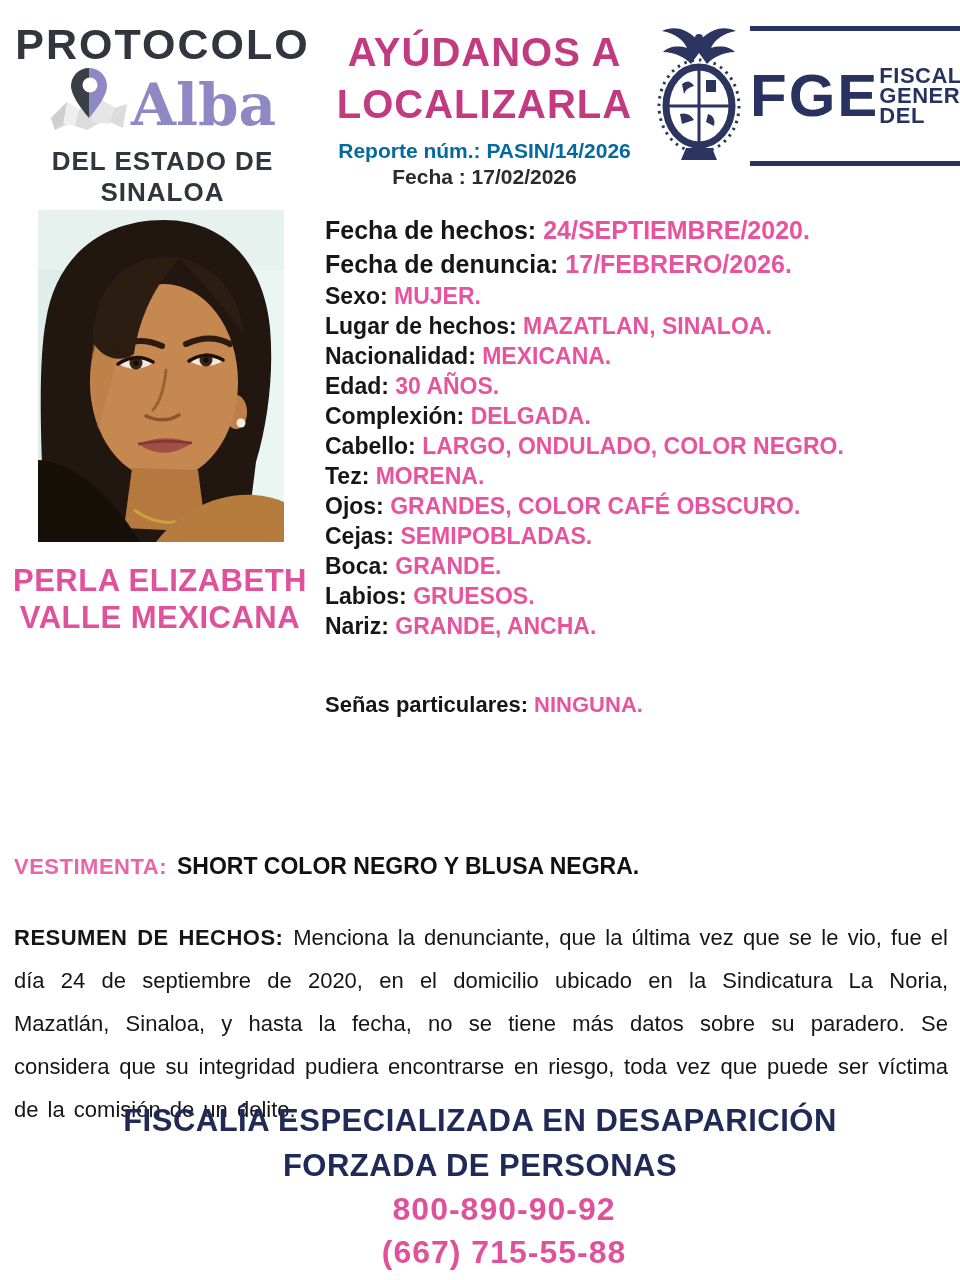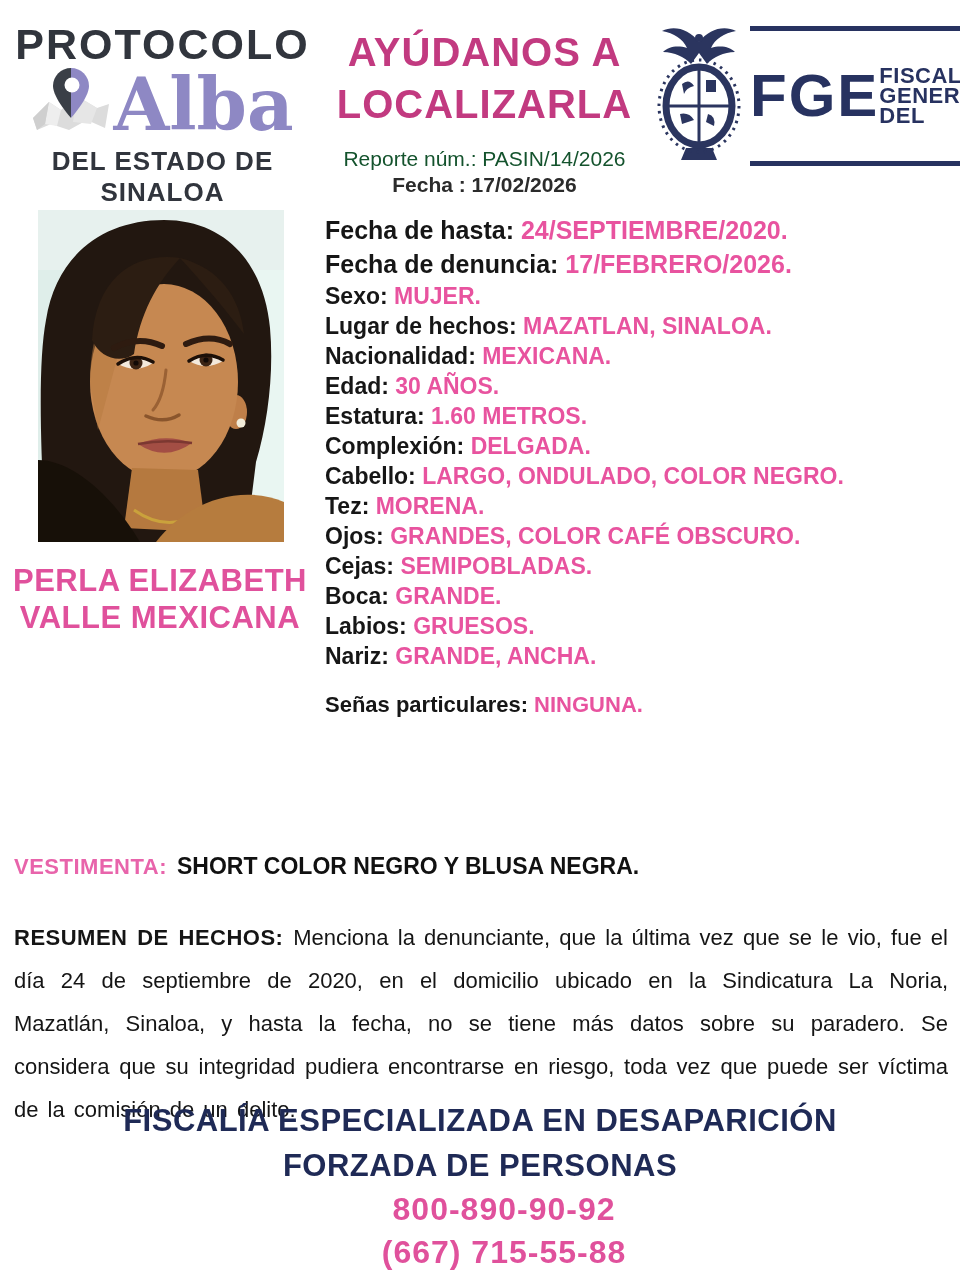--- a/index.html
+++ b/index.html
@@ -31,21 +31,21 @@
     display: flex;
     align-items: center;
     justify-content: center;
     gap: 2px;
     margin-top: -2px;
     height: 78px;
   }
   .alba-word {
     font-family: "DejaVu Serif", serif;
     font-weight: 700;
-    font-size: 72px;
+    font-size: 58px;
     color: #8e88c4;
     line-height: 70px;
   }
   .logo-alba .estado {
     font-size: 26px;
     font-weight: 800;
     letter-spacing: 1px;
     color: #31353d;
     margin-top: 2px;
   }
@@ -59,24 +59,24 @@
   }
   .help-line {
     font-size: 40px;
     font-weight: 800;
     letter-spacing: 1px;
     color: #c23a80;
     line-height: 52px;
   }
   .report-line {
     font-size: 21px;
-    font-weight: 400;
-    color: #14532d;
+    font-weight: 700;
+    color: #0369a1;
     line-height: 26px;
-    margin-top: 16px;
+    margin-top: 8px;
   }
   .date-line {
     font-size: 21px;
     font-weight: 700;
     color: #2b2b2b;
     line-height: 26px;
   }
 
   
   .fge-block {
@@ -320,27 +320,26 @@
       <circle cx="203" cy="213" r="4.5" fill="#f2ecd9"></circle>
     </svg>
   </div>
 
   <div class="person-name">
     <div>PERLA ELIZABETH</div>
     <div>VALLE MEXICANA</div>
   </div>
 
   <div class="details" id="details-list">
-      <div class="detail-row large"><span class="detail-label">Fecha de hasta: </span><span class="detail-value">24/SEPTIEMBRE/2020.</span></div>
+      <div class="detail-row large"><span class="detail-label">Fecha de hechos: </span><span class="detail-value">24/SEPTIEMBRE/2020.</span></div>
       <div class="detail-row large"><span class="detail-label">Fecha de denuncia: </span><span class="detail-value">17/FEBRERO/2026.</span></div>
       <div class="detail-row small"><span class="detail-label">Sexo: </span><span class="detail-value">MUJER.</span></div>
       <div class="detail-row small"><span class="detail-label">Lugar de hechos: </span><span class="detail-value">MAZATLAN, SINALOA.</span></div>
       <div class="detail-row small"><span class="detail-label">Nacionalidad: </span><span class="detail-value">MEXICANA.</span></div>
       <div class="detail-row small"><span class="detail-label">Edad: </span><span class="detail-value">30 AÑOS.</span></div>
-      <div class="detail-row small"><span class="detail-label">Estatura: </span><span class="detail-value">1.60 METROS.</span></div>
       <div class="detail-row small"><span class="detail-label">Complexión: </span><span class="detail-value">DELGADA.</span></div>
       <div class="detail-row small"><span class="detail-label">Cabello: </span><span class="detail-value">LARGO, ONDULADO, COLOR NEGRO.</span></div>
       <div class="detail-row small"><span class="detail-label">Tez: </span><span class="detail-value">MORENA.</span></div>
       <div class="detail-row small"><span class="detail-label">Ojos: </span><span class="detail-value">GRANDES, COLOR CAFÉ OBSCURO.</span></div>
       <div class="detail-row small"><span class="detail-label">Cejas: </span><span class="detail-value">SEMIPOBLADAS.</span></div>
       <div class="detail-row small"><span class="detail-label">Boca: </span><span class="detail-value">GRANDE.</span></div>
       <div class="detail-row small"><span class="detail-label">Labios: </span><span class="detail-value">GRUESOS.</span></div>
       <div class="detail-row small"><span class="detail-label">Nariz: </span><span class="detail-value">GRANDE, ANCHA.</span></div>
     </div>
 

